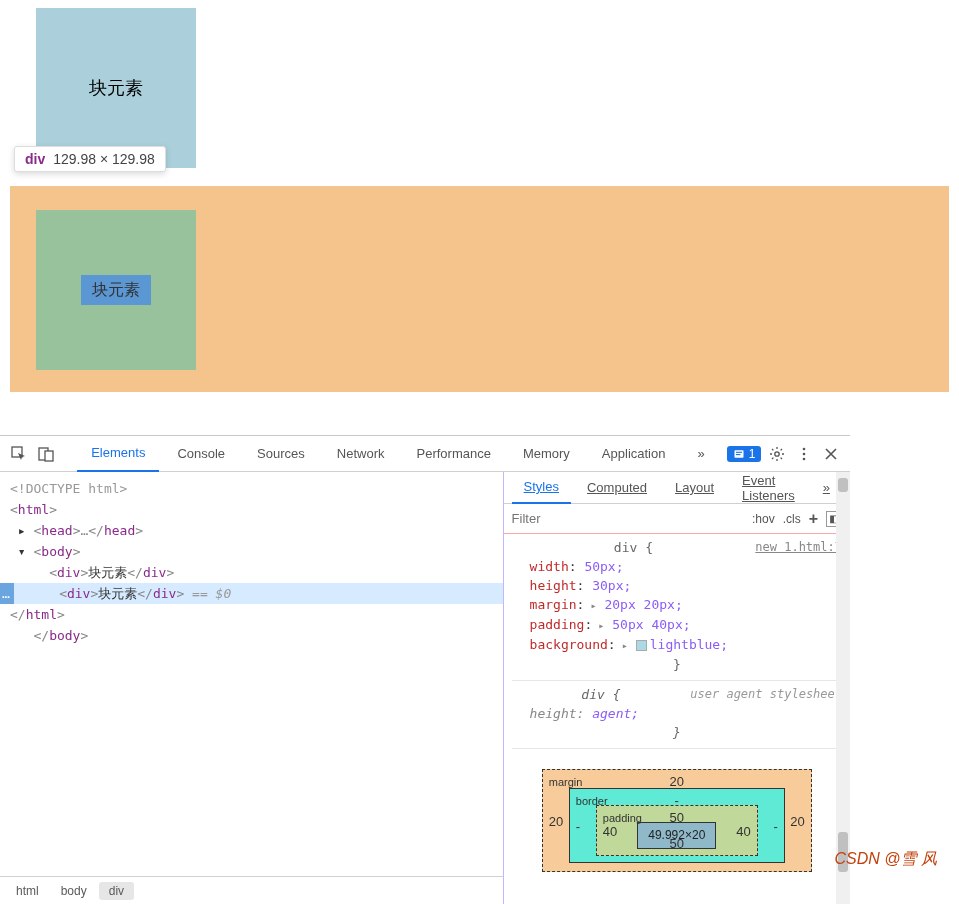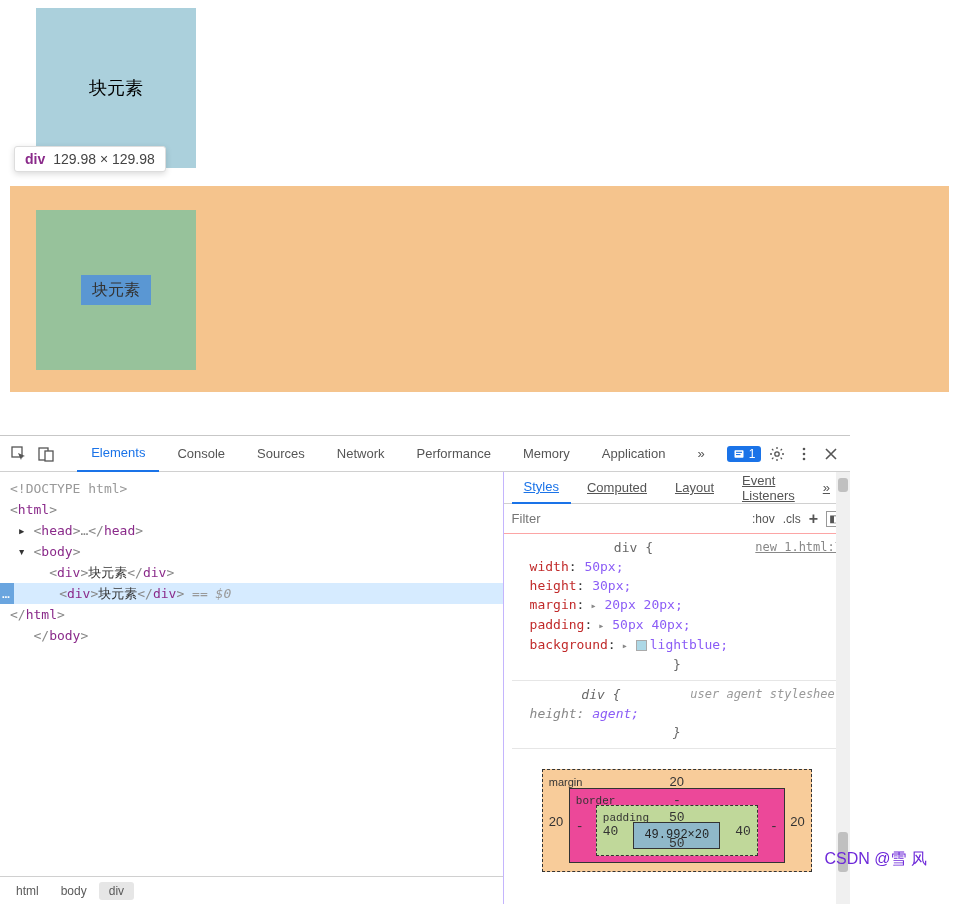--- a/index.html
+++ b/index.html
@@ -57,33 +57,33 @@
 .prop .pname { color: #c12a2a; }
 .prop .pval { color: #8b5cf6; }
 .tri { color: #888; font-size: 10px; margin-right: 2px; }
 .swatch { display: inline-block; width: 11px; height: 11px; border: 1px solid #aaa; background: #add8e6; vertical-align: middle; margin-right: 3px; }
 .italic { font-style: italic; color: #888; }
 .italic .pname { color: #888; }
 
 .box-model { margin: 20px auto 0 auto; width: 270px; font-family: Arial, sans-serif; font-size: 12px; }
 .bm-margin { border: 1px dashed #333; background: #f8cc9a; padding: 18px 26px 8px 26px; position: relative; text-align: center; }
 .bm-label { position: absolute; left: 6px; top: 3px; font-size: 11px; }
-.bm-border { border: 1px solid #333; background: #ec4899; padding: 16px 26px 6px 26px; position: relative; font-family: Liberation Mono, monospace; }
+.bm-border { border: 1px solid #333; background: #5eead4; padding: 16px 26px 6px 26px; position: relative; }
 .bm-padding { border: 1px dashed #333; background: #c0d89a; padding: 16px 26px 6px 26px; position: relative; }
 .bm-content { border: 1px solid #333; background: #8fb8c9; padding: 3px 10px; color: #222; display: inline-block; }
 .bm-num { position: absolute; font-size: 13px; color: #333; }
 .n-top { left: 50%; transform: translateX(-50%); top: 2px; }
 .n-left { left: 6px; top: 50%; transform: translateY(-50%); }
 .n-right { right: 6px; top: 50%; transform: translateY(-50%); }
 .n-bot { left: 50%; transform: translateX(-50%); bottom: 2px; }
 
 .scrollbar-fake { position: absolute; right: 0; top: 0; bottom: 0; width: 14px; background: #f0f0f0; }
 .scrollbar-thumb { position: absolute; right: 2px; width: 10px; background: #c0c0c0; border-radius: 3px; }
 
-.watermark { position: absolute; right: 32px; bottom: 34px; color: #6d28d9; font-size: 16px; pointer-events: none; }
+.watermark { position: absolute; right: 22px; bottom: 34px; color: #c2410c; font-size: 16px; font-style: italic; pointer-events: none; }
 </style>
 </head>
 <body>
 
 <div class="viewport">
   <div class="box1">
       <span>块元素</span>
     </div>
   <div class="tooltip">
     <span class="tag">div</span>

